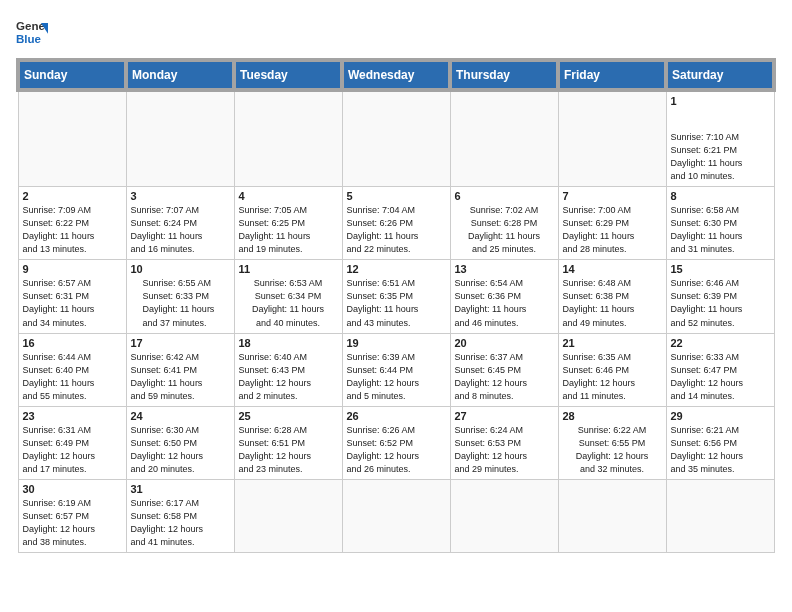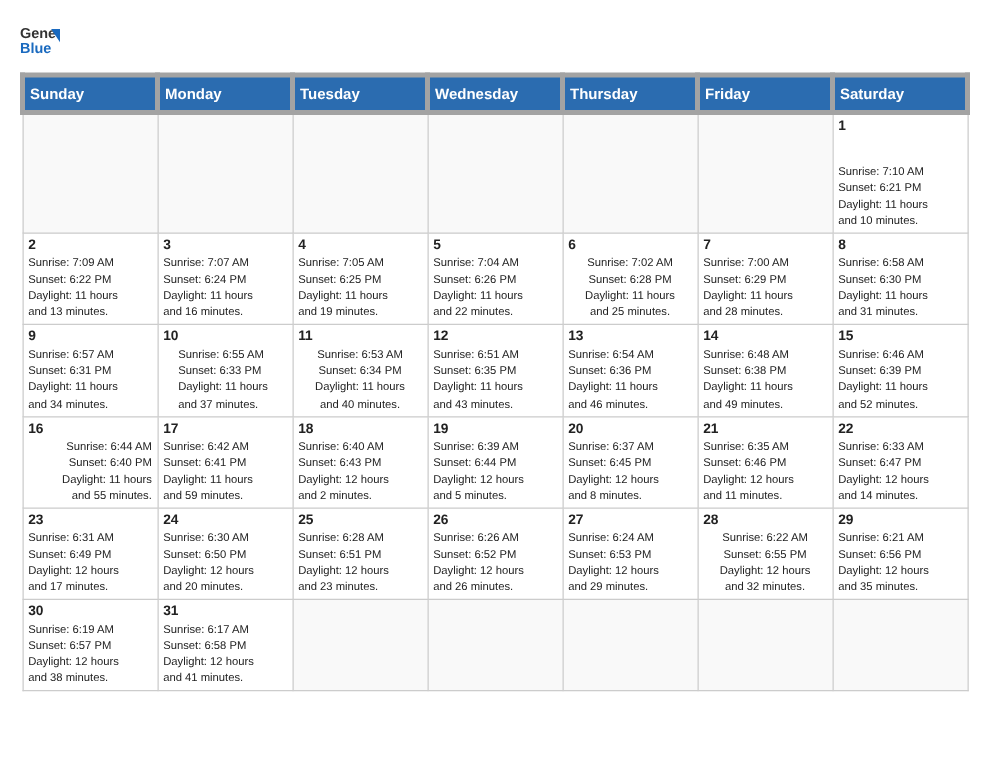--- a/index.html
+++ b/index.html
@@ -223,21 +223,21 @@
           <span class="day-number">15</span>
           <div class="cell-text" style="white-space: pre-line;">Sunrise: 6:46 AM
 Sunset: 6:39 PM
 Daylight: 11 hours
 and 52 minutes.</div>
         </td>
       </tr>
       <tr>
         <td>
           <span class="day-number">16</span>
-          <div class="cell-text" style="white-space: pre-line; text-align: right;">Sunrise: 6:44 AM
+          <div class="cell-text" style="white-space: pre-line;">Sunrise: 6:44 AM
 Sunset: 6:40 PM
 Daylight: 11 hours
 and 55 minutes.</div>
         </td>
         <td>
           <span class="day-number">17</span>
           <div class="cell-text" style="white-space: pre-line;">Sunrise: 6:42 AM
 Sunset: 6:41 PM
 Daylight: 11 hours
 and 59 minutes.</div>

